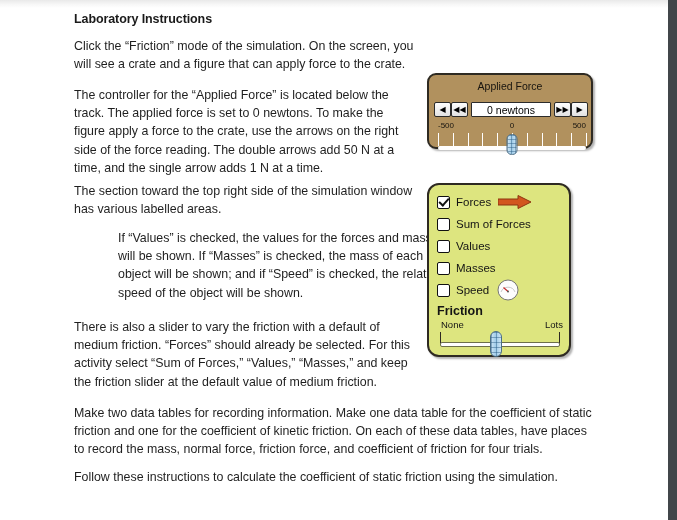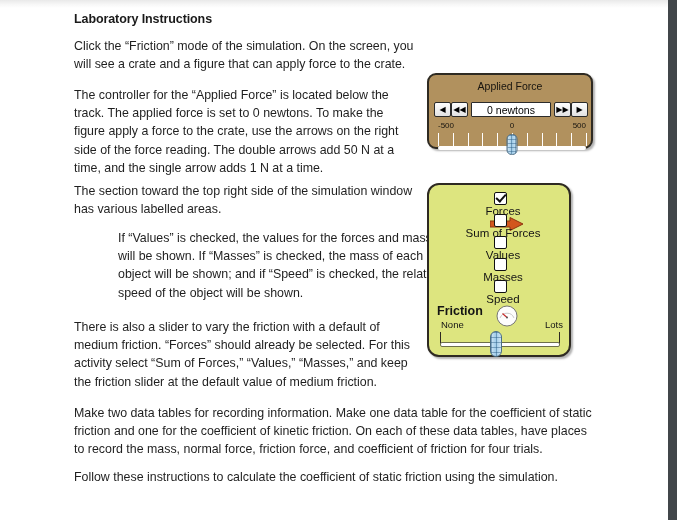--- a/index.html
+++ b/index.html
@@ -207,21 +207,20 @@
     box-shadow: 2px 2px 2px rgba(0,0,0,0.30);
     box-sizing: border-box;
     padding: 7px 0 0 8px;
   }
   .opt-row {
     display: flex;
     align-items: center;
     height: 20px;
     margin-bottom: 2px;
     cursor: pointer;
-    flex-direction: column;
   }
   .cbox {
     width: 13px;
     height: 13px;
     background: #ffffff;
     border: 1.6px solid #111;
     border-radius: 2px;
     margin-right: 6px;
     position: relative;
     flex: none;

